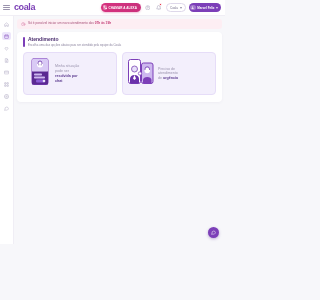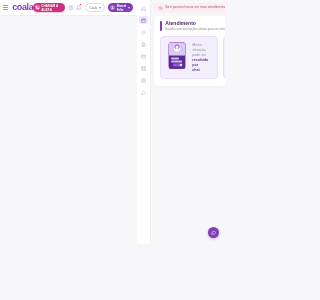--- a/index.html
+++ b/index.html
@@ -3,21 +3,21 @@
 <meta charset="utf-8">
 <style>
   * { margin:0; padding:0; box-sizing:border-box; }
   html,body { width:225px; height:300px; overflow:hidden; }
   body {
     font-family:"Liberation Sans", sans-serif;
     background:#f7f7fa;
     color:#3d3d52;
     -webkit-font-smoothing:antialiased;
   }
-  .app { position:relative; width:225px; height:244px; display:flex; flex-direction:row; }
+  .app { position:relative; width:225px; height:244px; display:flex; flex-direction:column; }
 
   
   .header {
     height:16px; background:#ffffff; flex:0 0 16px;
     display:flex; align-items:center; padding:0 4px 0 3px;
     border-bottom:1px solid #f0eef5; position:relative; z-index:6;
   }
   .burger { width:7px; display:flex; flex-direction:column; gap:1.2px; margin-right:4px; cursor:pointer; }
   .burger i { display:block; height:1px; background:#9a93ad; border-radius:1px; }
   .logo { font-size:9px; font-weight:700; color:#7b3fb5; letter-spacing:-0.4px; line-height:1; }

